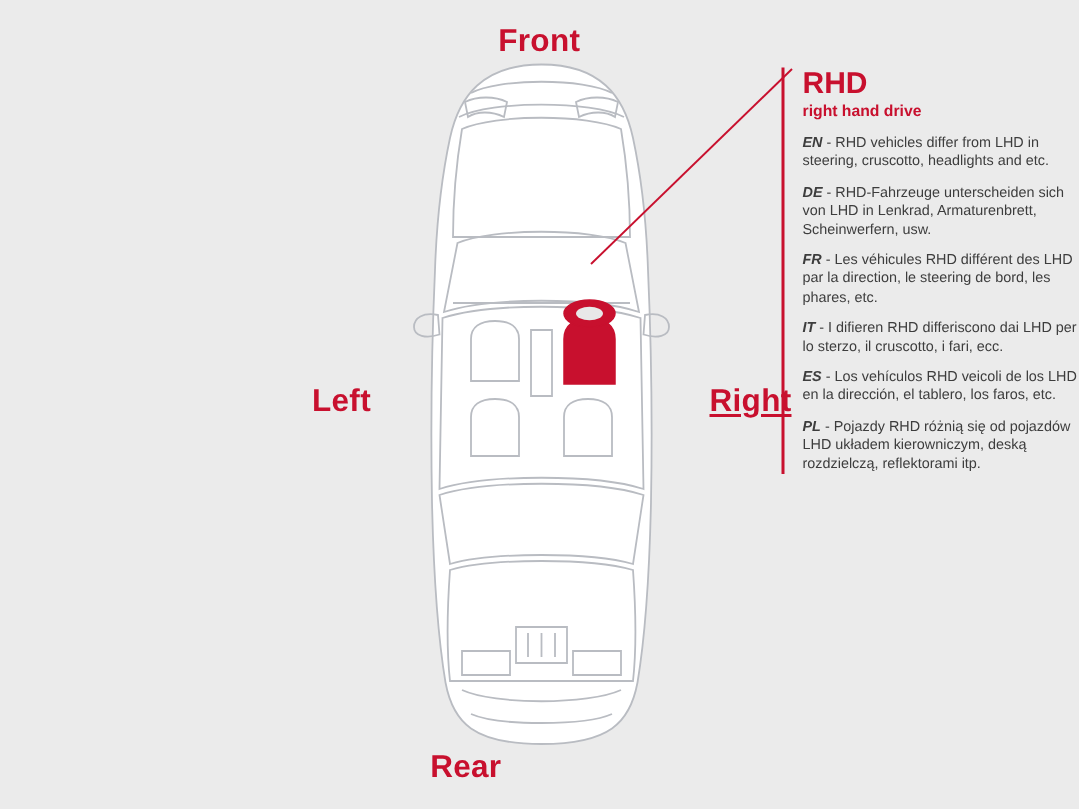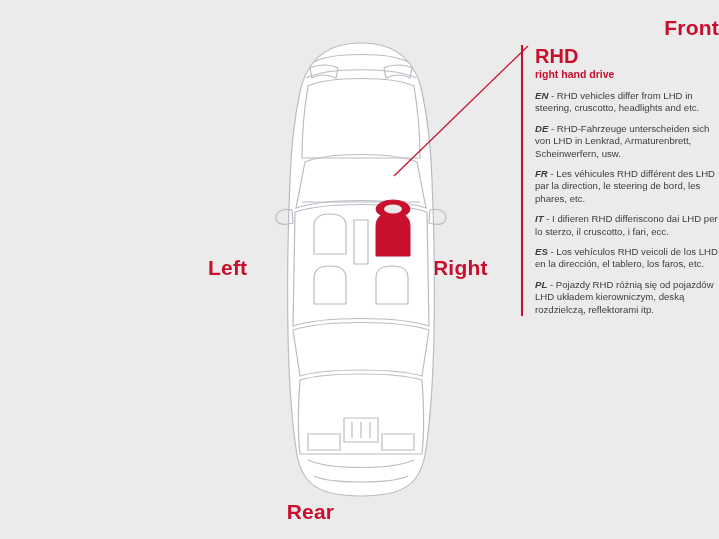--- a/index.html
+++ b/index.html
@@ -21,24 +21,24 @@
 
   
   .orient-label {
     position: absolute;
     color: #c8102e;
     font-weight: bold;
     font-size: 21px;
     letter-spacing: 0.2px;
     white-space: nowrap;
   }
-  #label-front { top: 16px; left: 0; width: 719px; text-align: right; }
+  #label-front { top: 16px; left: 0; width: 719px; text-align: center; }
   #label-rear  { top: 500px; left: 0; width: 621px; text-align: center; }
   #label-left  { top: 256px; left: 208px; }
-  #label-right { top: 256px; left: 433px; }
+  #label-right { top: 256px; left: 473px; text-decoration: underline; }
 
   
   .car-wrap {
     position: absolute;
     top: 40px;
     left: 248px;
     width: 226px;
     height: 460px;
   }
   .car-wrap svg { display: block; }

